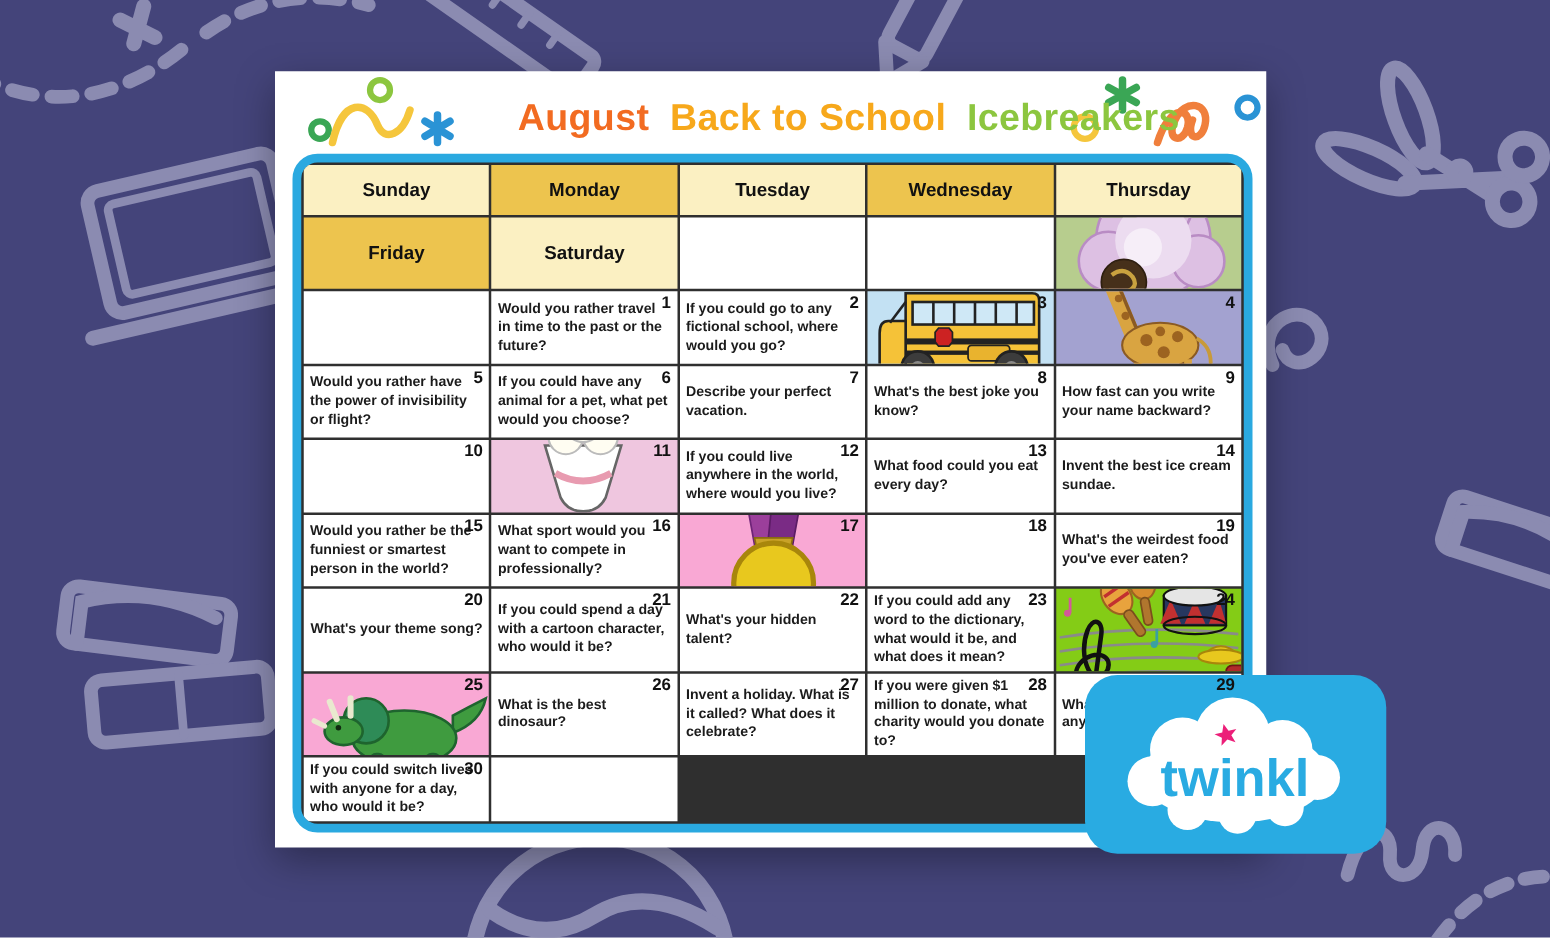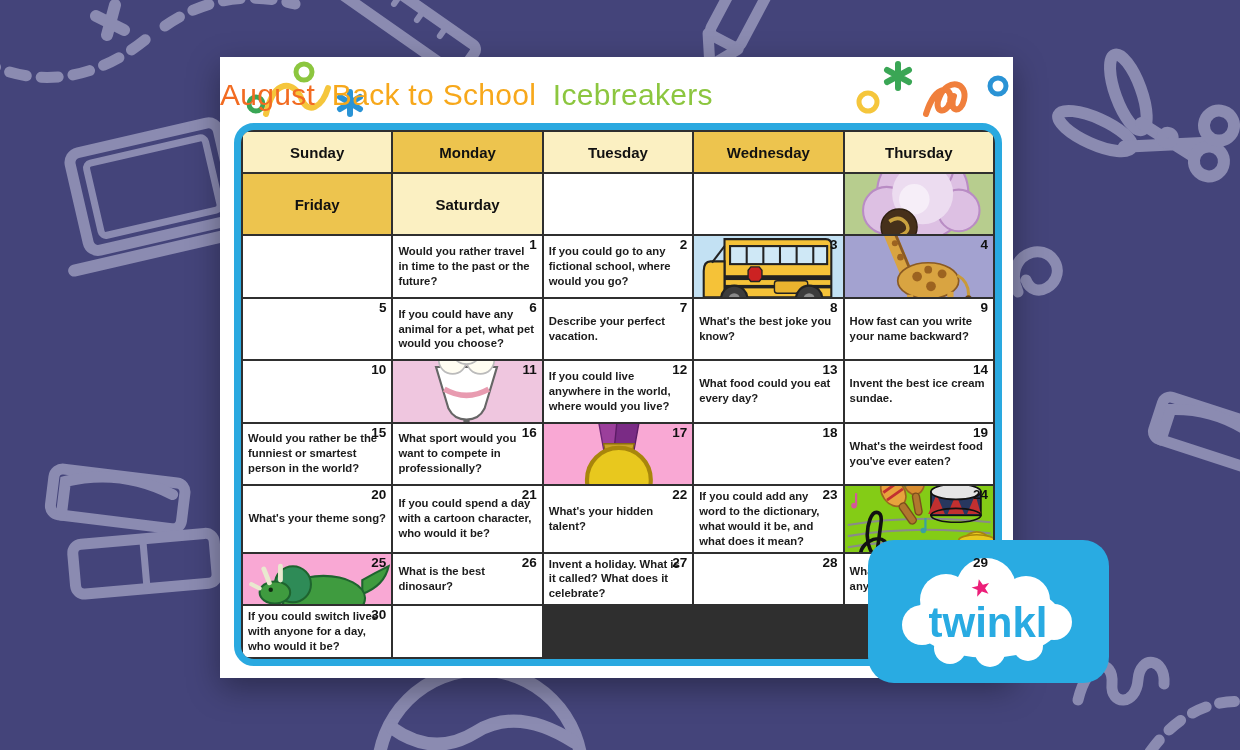--- a/index.html
+++ b/index.html
@@ -1,21 +1,21 @@
 <!DOCTYPE html>
 <html><head>
 <meta charset="utf-8">
 <style>
   *{margin:0;padding:0;box-sizing:border-box}
   html,body{width:1240px;height:750px}
   body{background:#44447a;font-family:"Liberation Sans",sans-serif;overflow:hidden;position:relative}
   .stage{position:absolute;inset:0;overflow:hidden}
   .bg-doodles{position:absolute;inset:0}
   .sheet{position:absolute;left:220px;top:57px;width:793px;height:621px;background:#ffffff;box-shadow:0 10px 30px rgba(0,0,0,.35)}
-  .title{position:absolute;left:220px;top:78px;width:918px;text-align:left;font-size:30px;font-weight:normal;letter-spacing:.3px;white-space:nowrap}
+  .title{position:absolute;left:220px;top:78px;width:918px;text-align:center;font-size:30px;font-weight:bold;letter-spacing:.3px;white-space:nowrap}
   .title .t1{color:#f26b21}.title .t2{color:#f7a81b;margin:0 8px}.title .t3{color:#8cc63f}
   .deco{position:absolute}
   .cal{position:absolute;left:234px;top:123px;width:768px;height:543px;border:7px solid #2aa9e0;border-radius:20px;background:#2f2f2f;display:grid;grid-template-columns:repeat(5,1fr);grid-template-rows:40px repeat(5,1fr);gap:2px;padding:2px;overflow:hidden}
   .h{display:flex;align-items:center;justify-content:center;font-weight:bold;font-size:15px;color:#111}
   .h:nth-child(odd){background:#fbf0c2}
   .h:nth-child(even){background:#edc44e}
   .c{position:relative;background:#fff;display:flex;align-items:center;justify-content:center;padding:3px 5px;overflow:hidden}
   .c .num{position:absolute;top:1px;right:5px;font-weight:bold;font-size:13.5px;color:#111;z-index:2}
   .c .q{font-weight:bold;font-size:11.3px;line-height:1.32;text-align:left;color:#1b1b1b}
   .illus{position:absolute;inset:0;width:100%;height:100%}
@@ -185,20 +185,21 @@
           <circle cx="60" cy="50" r="2.8"></circle>
             <circle cx="40" cy="41" r="2.4"></circle>
             <circle cx="36" cy="31" r="2.2"></circle>
             <circle cx="33" cy="22" r="2"></circle>
         </g>
       </svg>
       <span class="num">4</span>
     </div>
     <div class="c">
       <span class="num">5</span>
+      <span class="q">Would you rather have the power of invisibility or flight?</span>
     </div>
     <div class="c">
       <span class="num">6</span>
       <span class="q">If you could have any animal for a pet, what pet would you choose?</span>
     </div>
     <div class="c">
       <span class="num">7</span>
       <span class="q">Describe your perfect vacation.</span>
     </div>
     <div class="c">
@@ -346,20 +347,21 @@
     <div class="c">
       <span class="num">26</span>
       <span class="q">What is the best dinosaur?</span>
     </div>
     <div class="c">
       <span class="num">27</span>
       <span class="q">Invent a holiday. What is it called? What does it celebrate?</span>
     </div>
     <div class="c">
       <span class="num">28</span>
+      <span class="q">If you were given $1 million to donate, what charity would you donate to?</span>
     </div>
     <div class="c">
       <span class="num">29</span>
       <span class="q">What song can you anyone to all day?</span>
     </div>
     <div class="c">
       <span class="num">30</span>
       <span class="q">If you could switch lives with anyone for a day, who would it be?</span>
     </div>
     <div class="c"></div>

